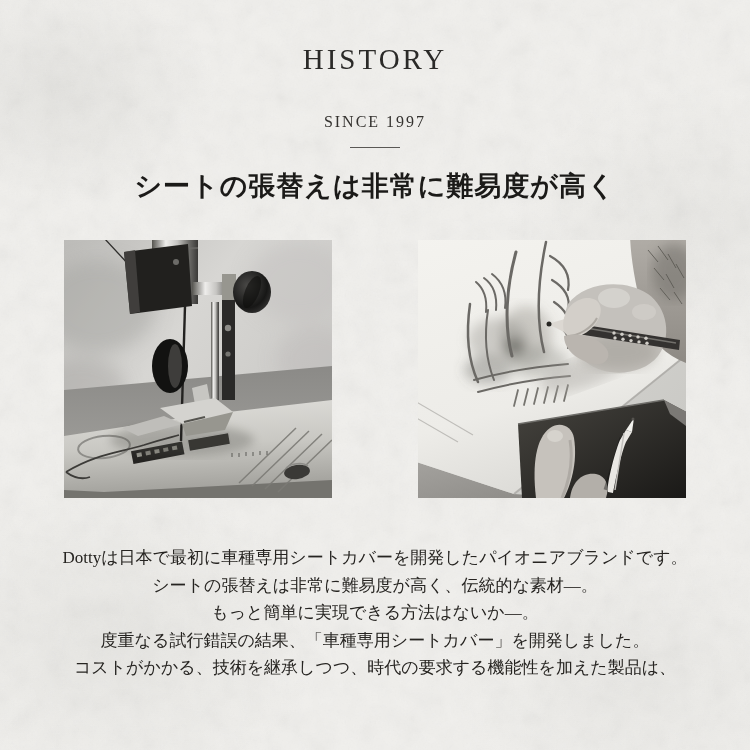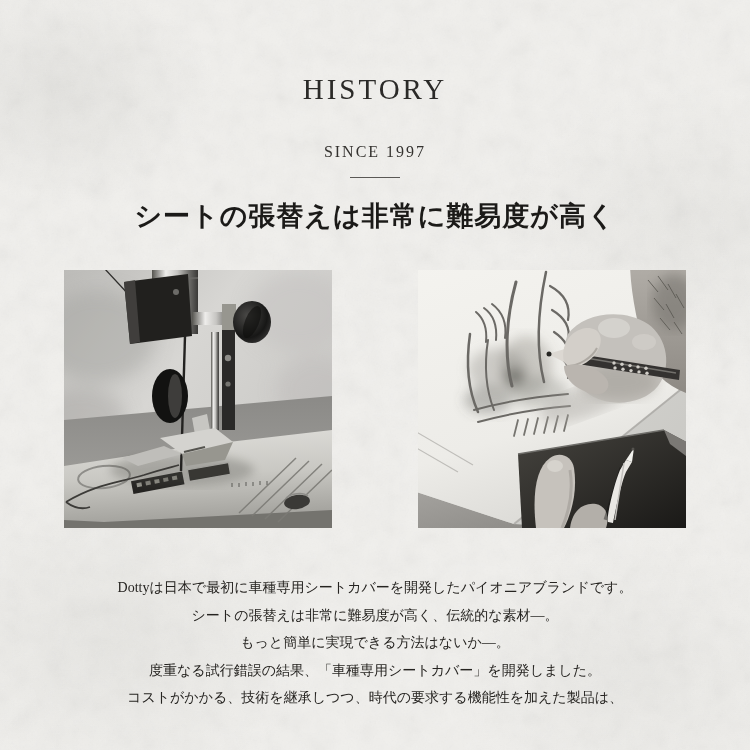--- a/index.html
+++ b/index.html
@@ -10,35 +10,35 @@
       radial-gradient(ellipse 220px 160px at 8% 12%, rgba(190,190,186,.25), rgba(190,190,186,0) 70%),
       radial-gradient(ellipse 260px 200px at 92% 30%, rgba(200,200,196,.22), rgba(200,200,196,0) 70%),
       radial-gradient(ellipse 300px 220px at 15% 85%, rgba(195,195,190,.22), rgba(195,195,190,0) 70%),
       radial-gradient(ellipse 260px 200px at 85% 90%, rgba(198,198,194,.2), rgba(198,198,194,0) 70%);
     font-family:"Liberation Serif","DejaVu Serif",serif;
     color:#24221f;
   }
   .texture{position:absolute;left:0;top:0;width:750px;height:750px;pointer-events:none;}
   .content{position:relative;text-align:center;z-index:2;}
   .title{
-    padding-top:73px;font-size:29px;line-height:33px;letter-spacing:3px;
+    padding-top:43px;font-size:29px;line-height:33px;letter-spacing:3px;
     color:#2b2a28;font-weight:400;
   }
   .subtitle{
     margin-top:36px;font-size:16px;line-height:20px;letter-spacing:2px;color:#34322f;
   }
   .divider{width:50px;height:1px;background:#5a5855;margin:15px auto 0;}
   .heading{
     margin-top:20px;font-size:27px;line-height:36px;font-weight:700;
     letter-spacing:1px;color:#1b1a18;white-space:nowrap;
   }
   .photos{margin-top:36px;display:flex;justify-content:center;gap:86px;}
   .photo{width:268px;height:258px;flex:0 0 auto;}
   .photo svg{display:block;width:268px;height:258px;}
-  .bodytext{margin-top:46px;font-size:14px;line-height:27.5px;color:#262421;}
+  .bodytext{margin-top:46px;font-size:17px;line-height:27.5px;color:#262421;}
   .bodytext div{white-space:nowrap;}
 </style>
 </head>
 <body>
 
 <svg class="texture" width="750" height="750" aria-hidden="true">
   <defs>
     <filter id="noiseCoarse" x="0" y="0" width="100%" height="100%">
       <feTurbulence type="fractalNoise" baseFrequency="0.045" numOctaves="3" seed="11"></feTurbulence>
       <feColorMatrix type="saturate" values="0"></feColorMatrix>

